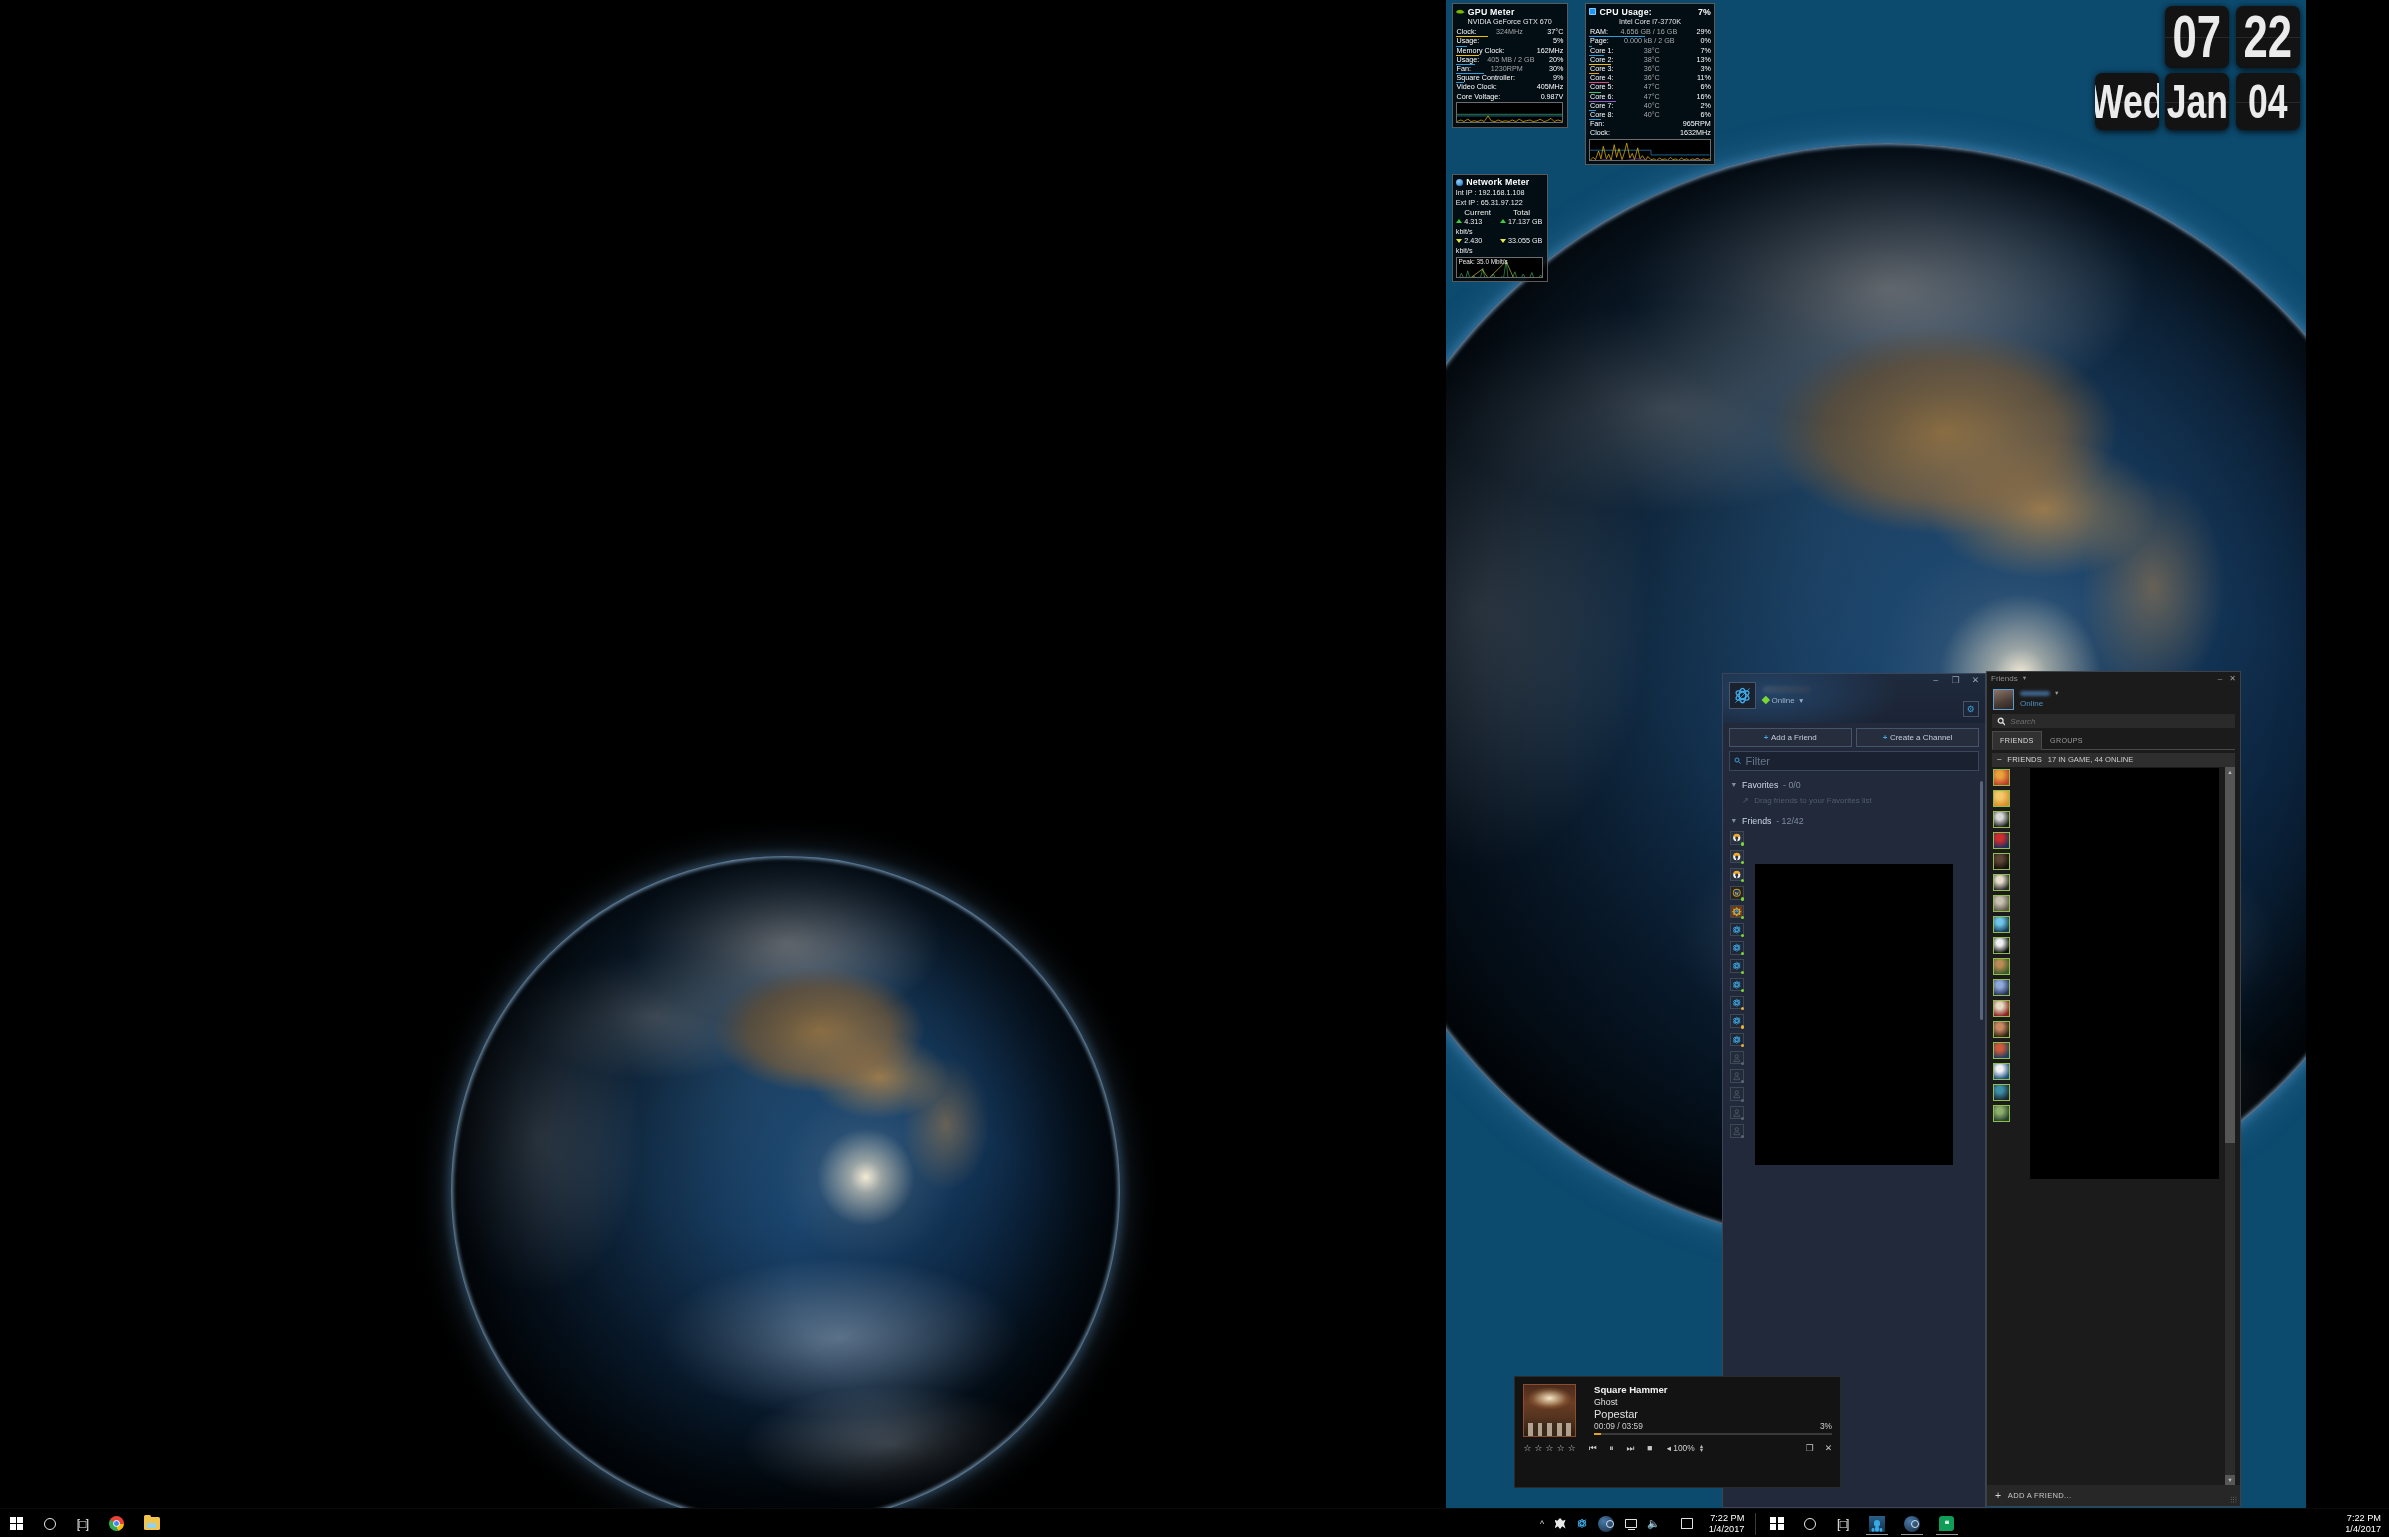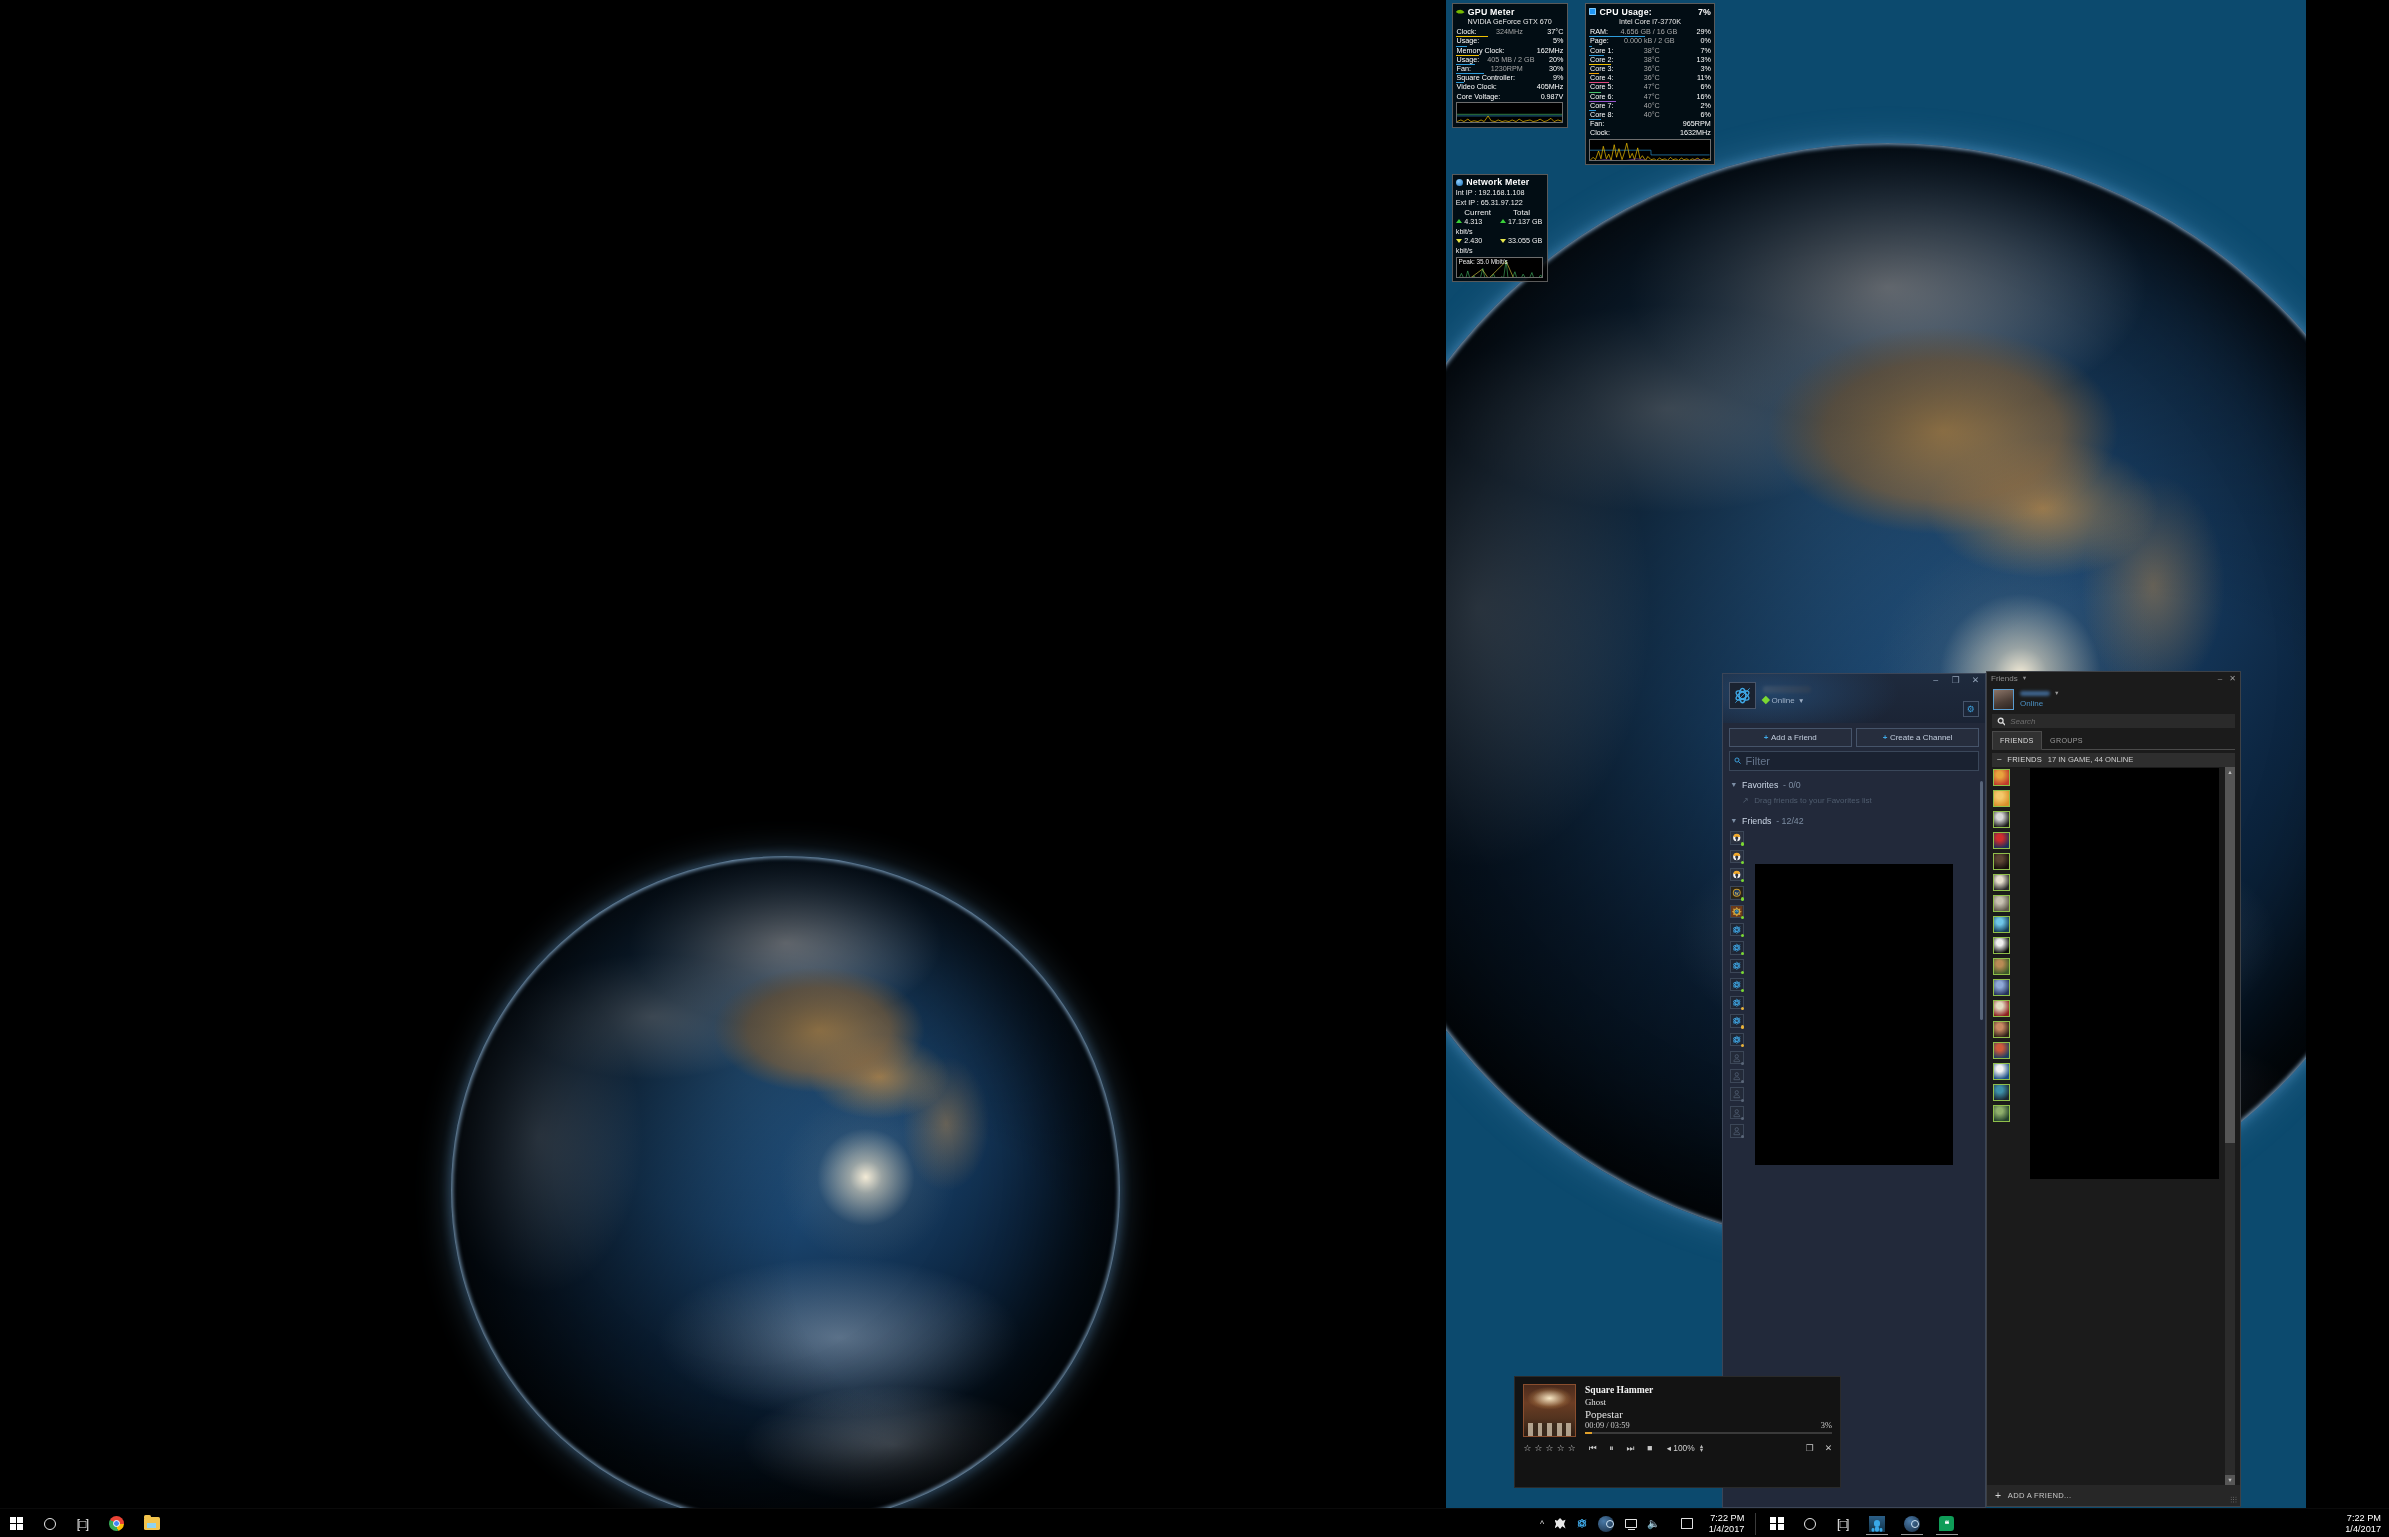--- a/index.html
+++ b/index.html
@@ -171,21 +171,21 @@
     background-image: radial-gradient(circle, #9a9a9a 0.6px, transparent 0.6px);
     background-size: 1.9px 1.9px; }
   #steam-censor { position:absolute; background:#000; }
   #steam-add { height:21px; display:flex; align-items:center; gap:6.4px; padding:0 8px; color:#c8c8c8; font-size:7.6px; letter-spacing:0.3px; flex:none; background:#272727;}
   #steam-add .plus { font-size:10.4px; color:#d6d6d6; }
   #steam-resize { position:absolute; right:2.4px; bottom:2.4px; width:7.2px; height:7.2px;
       background-image: radial-gradient(circle, #7e7e7e 0.6px, transparent 0.6px); background-size:2.4px 2.4px; }
 
   
   #player { position:absolute; background:#131313; border:0.8px solid #2a2a2a; color:#e3e3e3; display:flex; flex-direction:column; }
-  #player-main { display:flex; gap:9px; padding:7.2px 8px 3.2px 8px;font-family:Liberation Serif, serif; }
+  #player-main { display:flex; gap:18px; padding:7.2px 8px 3.2px 8px; }
   #album-art { width:53px; height:53px; flex:none; border:0.8px solid #8a4e2e;
       background:
         radial-gradient(ellipse 55% 28% at 50% 26%, rgba(255,240,205,0.95), rgba(200,150,90,0.25) 60%, rgba(0,0,0,0) 80%),
         linear-gradient(180deg,#4a2a1c 0%, #6b3d24 35%, #53331f 65%, #2e1d12 100%);
       position:relative; overflow:hidden; }
   #album-art::after{content:"";position:absolute;left:8%;right:8%;bottom:0;height:26%;
       background:repeating-linear-gradient(90deg,#d8cbb4 0 4.8px,#3a2a1c 4.8px 9.6px); opacity:.75;}
   #track-info { flex:1; min-width:0; }
   #track-info .tt { font-size:9.6px; font-weight:bold; color:#f2f2f2; line-height:12px; }
   #track-info .ar { font-size:8.8px; color:#e0e0e0; line-height:12px; }
@@ -428,20 +428,41 @@
       </div>
       <div class="graph" style="height:21px;">
         <div style="position:absolute;left:1.6px;top:0px;font-size:6.4px;color:#e8e8e8;z-index:2;">Peak: 35.0 Mbit/s</div>
         <svg width="100%" height="21" viewBox="0 0 136 26" preserveAspectRatio="none" style="position:absolute;left:0;top:0;">
           <polyline fill="none" stroke="#46c26b" stroke-width="0.8" points="0,25 4,24 7,19 10,24 14,25 17,16 20,24 24,25 27,22 30,25 34,24 37,25 41,13 44,24 47,25 51,24 54,25 58,20 61,25 64,24 68,25 71,23 74,25 78,3 81,25 85,24 88,25 92,17 95,25 98,24 102,25 105,20 109,25 112,24 115,25 119,18 122,25 126,24 129,25 133,21 136,25"></polyline>
           <polyline fill="none" stroke="#f0e04a" stroke-width="0.8" points="0,25.5 10,25 20,25.5 40,14 50,25.5 78,4 90,25 110,25.5 136,25"></polyline>
         </svg>
       </div>
     </div>
 
+    <div id="flipclock" style="right:6.4px;top:6.4px;">
+      <div class="flip-row">
+        <div class="flip-card" style="width:64px;height:62px;font-size:59px;">
+          <span>07</span>
+        </div>
+        <div class="flip-card" style="width:64px;height:62px;font-size:59px;">
+          <span>22</span>
+        </div>
+      </div>
+      <div class="flip-row">
+        <div class="flip-card" style="width:64px;height:57px;font-size:48px;">
+          <span>Wed</span>
+        </div>
+        <div class="flip-card" style="width:64px;height:57px;font-size:48px;">
+          <span>Jan</span>
+        </div>
+        <div class="flip-card" style="width:64px;height:57px;font-size:48px;">
+          <span>04</span>
+        </div>
+      </div>
+    </div>
 
     <div id="battlenet" style="left:276px;top:673px;width:264px;height:835px;">
       <div id="bnet-header">
         <div class="bnet-winbtns">
           <div>–</div>
           <div>❐</div>
           <div>✕</div>
         </div>
         <div id="bnet-profile">
           <div class="bnet-avatar">

